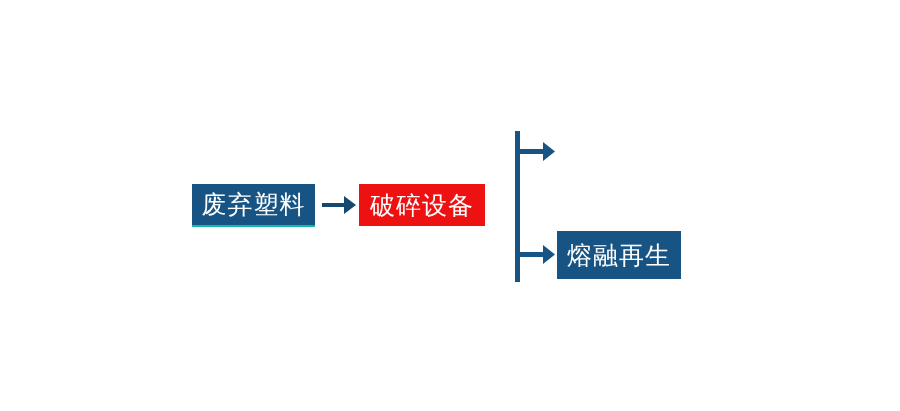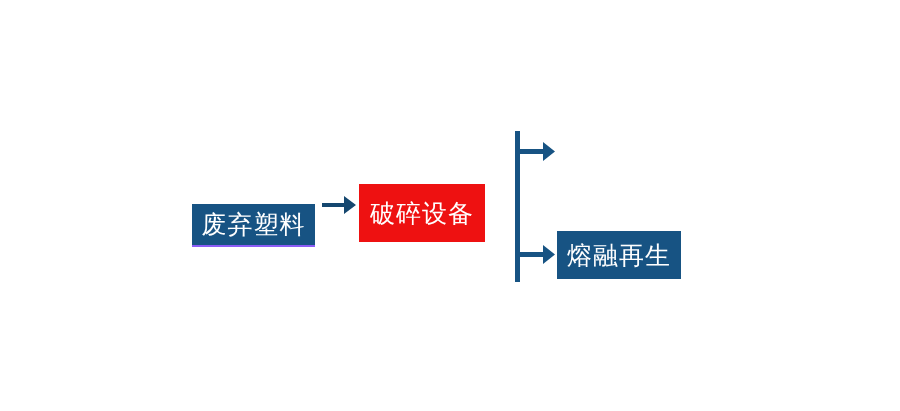--- a/index.html
+++ b/index.html
@@ -42,36 +42,35 @@
   .node-blue {
     background: #175383;
   }
 
   .node-red {
     background: #ee1111;
   }
 
   
   .node-underline-red {
-    border-bottom: 2px solid #8b5cf6;
-    margin-top: 20px;
+    border-bottom: 2px solid #14b8a6;
   }
 
   #node-waste-plastic {
     left: 192px;
     top: 184px;
     width: 123px;
     height: 43px;
   }
 
   #node-crusher {
     left: 359px;
     top: 184px;
     width: 126px;
-    height: 58px;
+    height: 42px;
   }
 
   #node-melt-regeneration {
     left: 557px;
     top: 135px;
     width: 124px;
     height: 48px;
   }
 
   #node-pyrolysis-heat {

